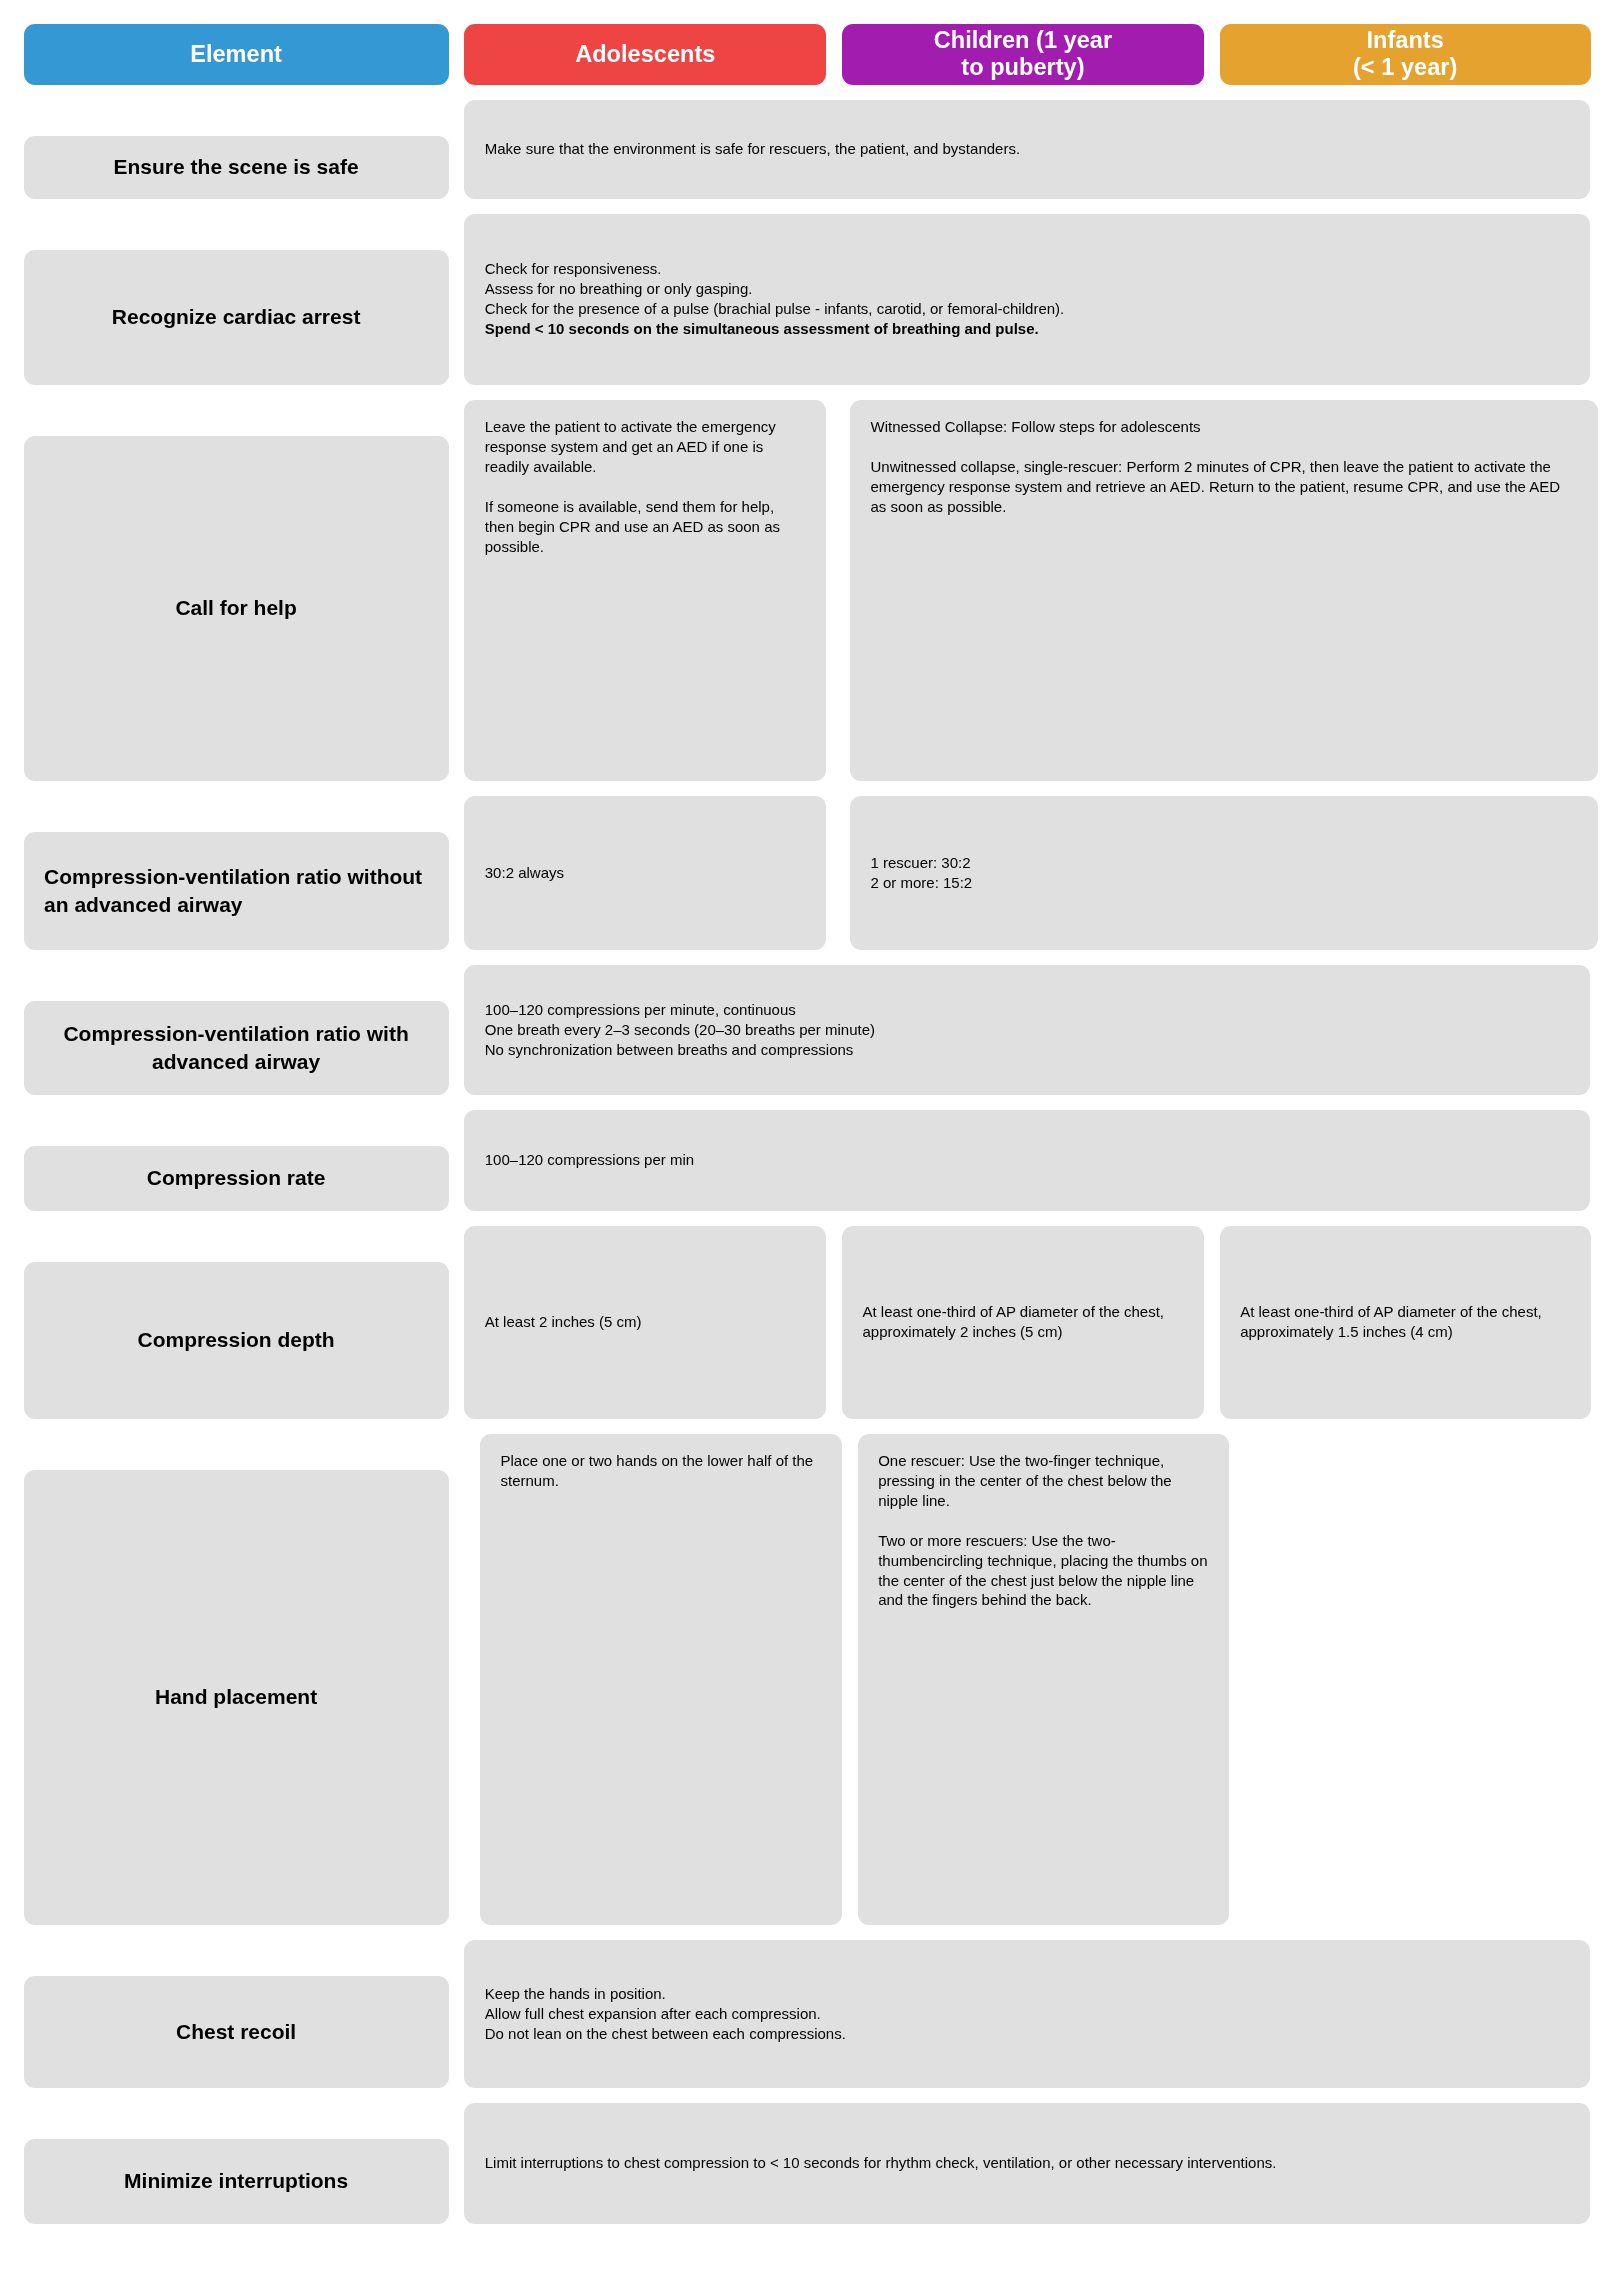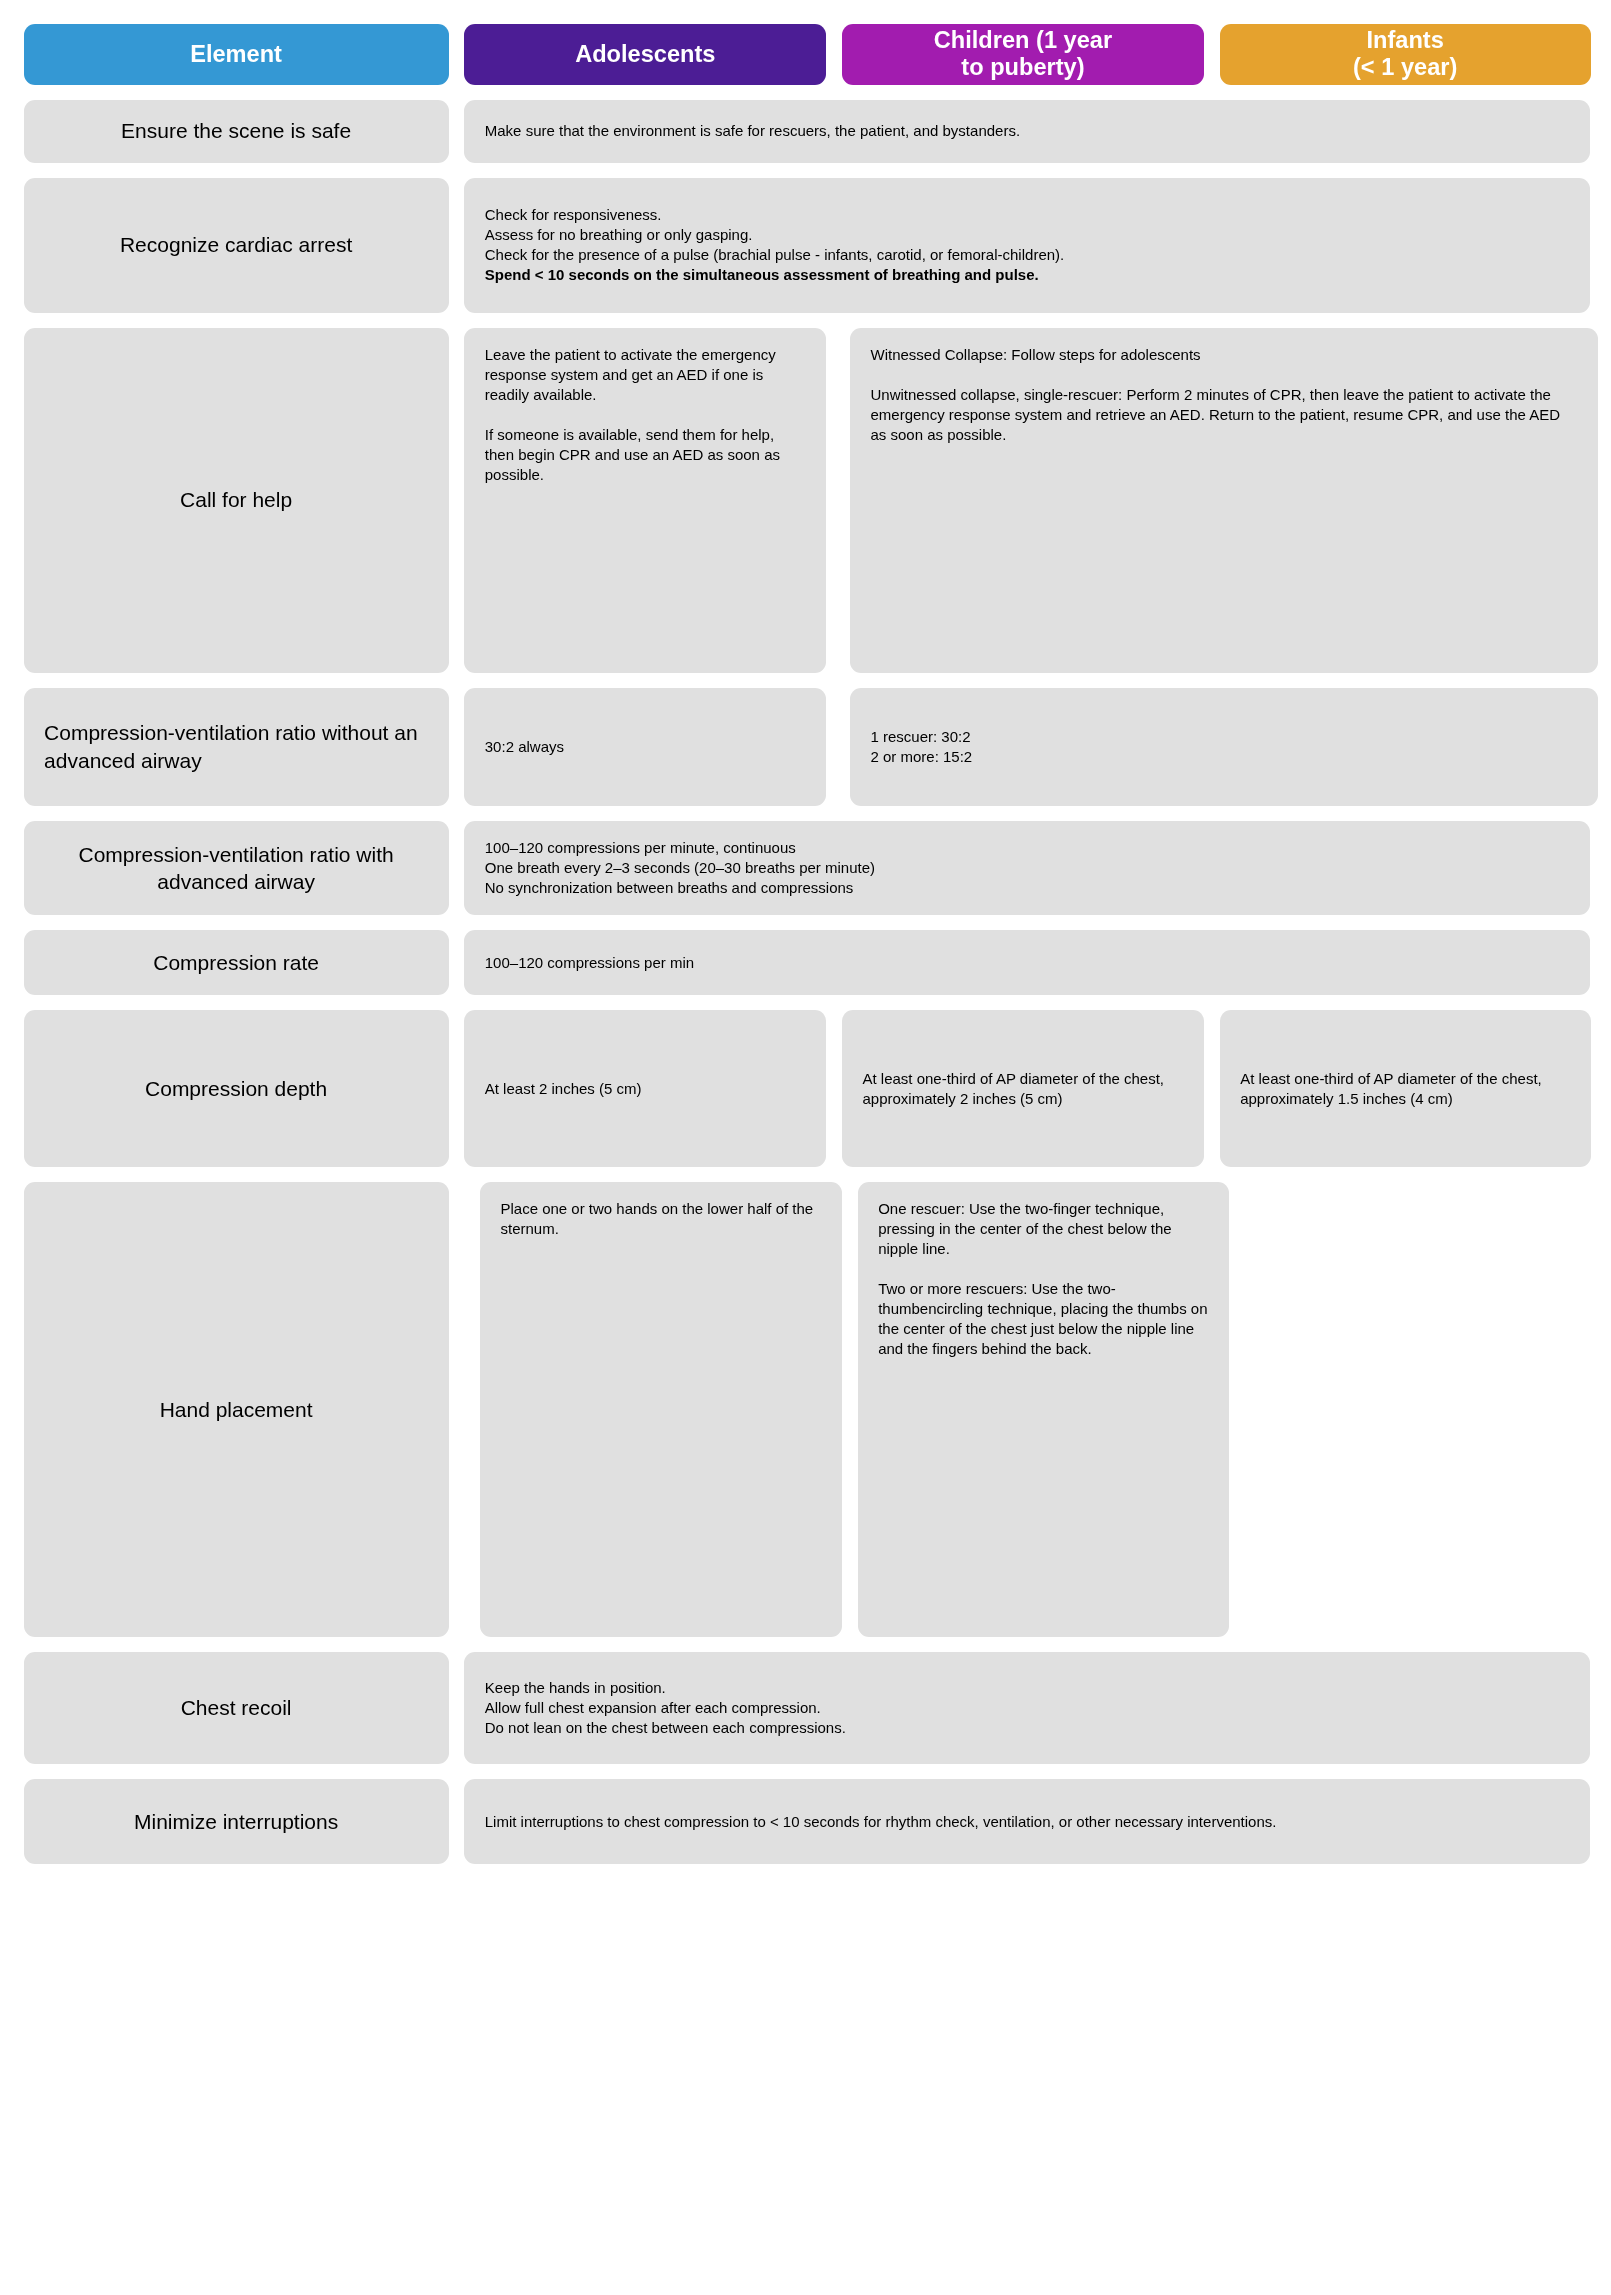--- a/index.html
+++ b/index.html
@@ -50,41 +50,42 @@
     line-height: 1.15;
     display: flex;
     align-items: center;
     justify-content: center;
     text-align: center;
     height: 61px;
     box-sizing: border-box;
     padding: 4.7px 7.9px;
   }
   .hcell.blue   { background: #3498d4; }
-  .hcell.green  { background: #4c1d95; }
+  .hcell.green  { background: #ef4444; }
   .hcell.purple { background: #a21caf; }
   .hcell.orange { background: #e5a22e; }
 
   
   .cell {
     background: #e0e0e0;
     border-radius: 11px;
     box-sizing: border-box;
     padding: 17.3px 20.5px;
     font-size: 15px;
     line-height: 1.33;
     display: flex;
     align-items: center;
   }
   .cell.label {
-    font-weight: normal;
+    font-weight: bold;
     justify-content: center;
     text-align: center;
     font-size: 21px;
     line-height: 1.3;
+    margin-top: 36px;
   }
   .cell .txt { width: 100%; white-space: pre-line; }
   .cell.top { align-items: flex-start; }
 
   .b { font-weight: bold; }
 
   
   .r-scene     .cell { min-height: 63px; }
   .r-recognize .cell { min-height: 135px; }
   .r-call      .cell { min-height: 345px; }

